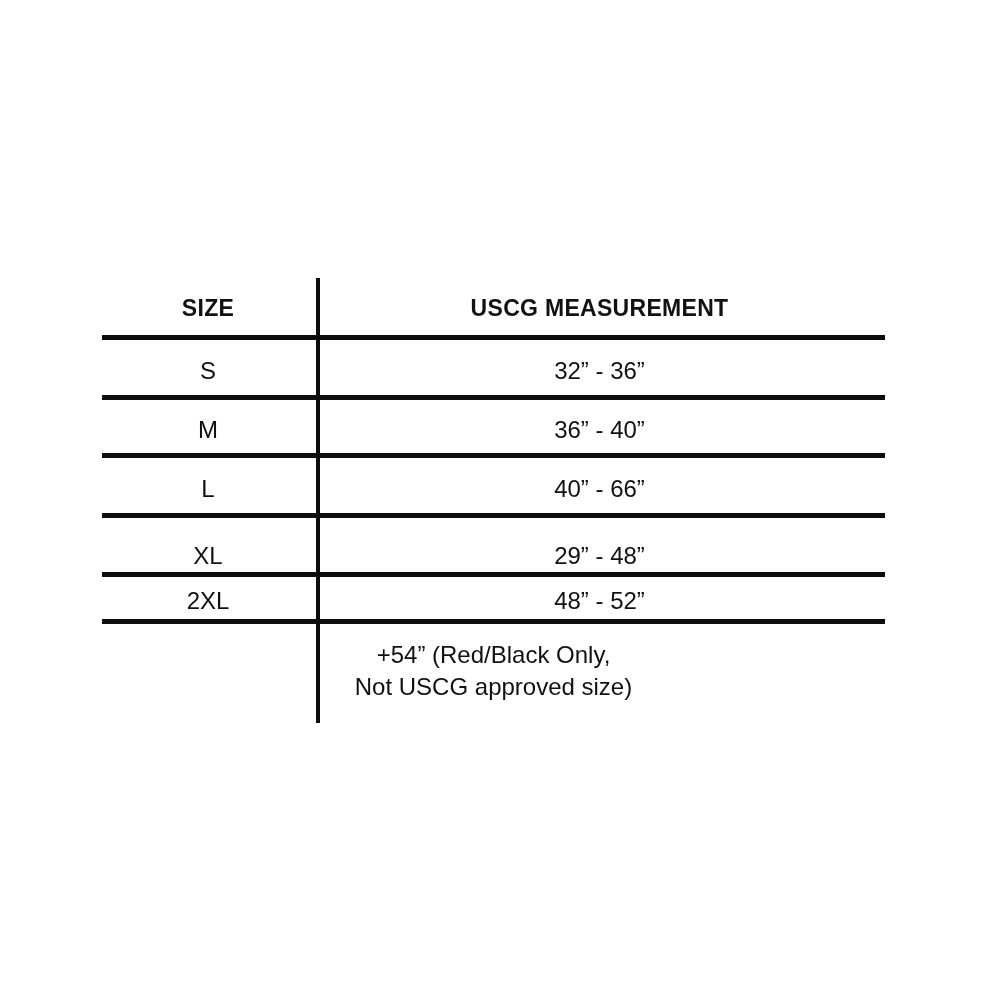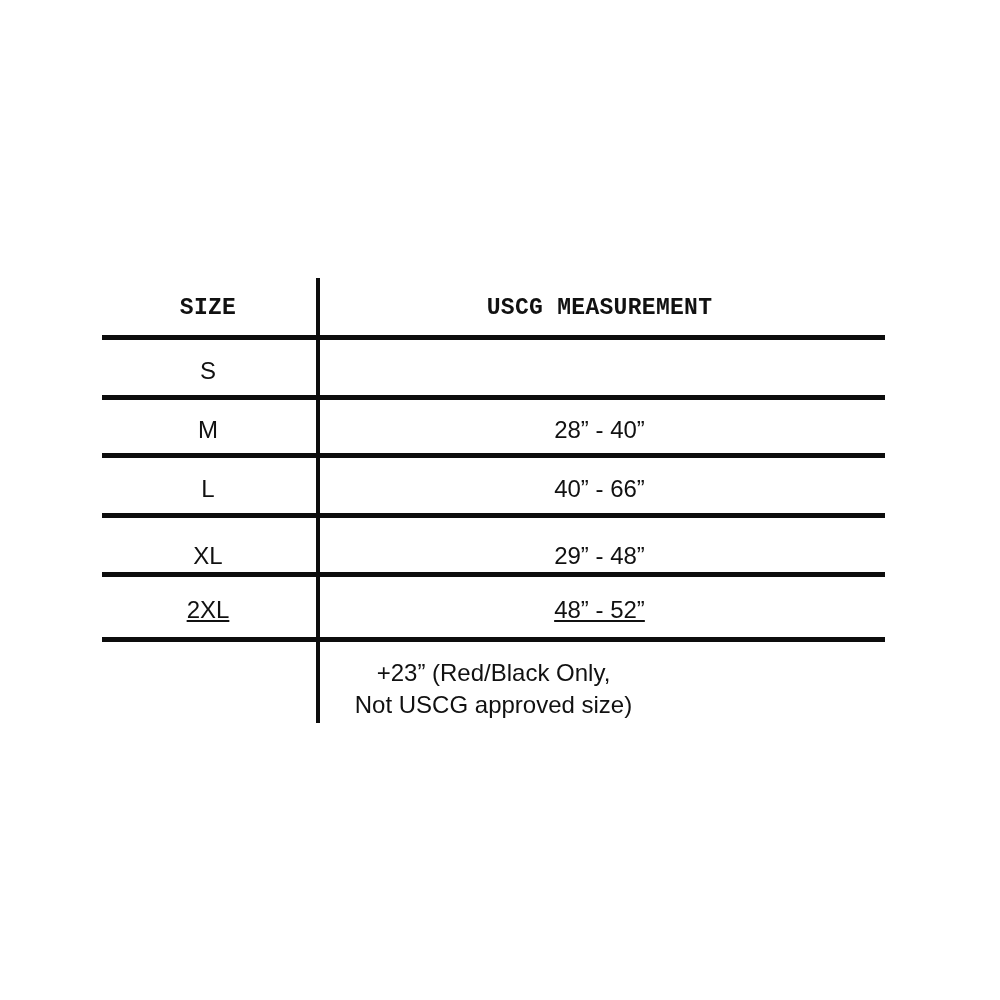--- a/index.html
+++ b/index.html
@@ -30,72 +30,72 @@
     display: flex;
     align-items: center;
     border-bottom: 5px solid var(--line, #0d0d0d);
   }
   
   .row:nth-child(2) { height: 62px; }              
   .row:nth-child(3) { height: 60px; }              
   .row:nth-child(4) { height: 58px; }              
   .row:nth-child(5) { height: 60px; }              
   .row:nth-child(6) { height: 59px; align-items: flex-end; }              
-  .row:nth-child(7) { height: 65px; text-decoration: underline; }              
+  .row:nth-child(7) { height: 47px; }              
   .row:nth-child(8) { height: 88px; border-bottom: none; } 
   .cell {
     text-align: center;
     font-size: 24px;
     line-height: 32px;
     padding-top: 6px;
   }
   .cell.size  { width: 212px; }
   .cell.chest { flex: 1; white-space: pre-line; }
   .row.header .cell {
     font-weight: 700;
     font-size: 23px;
     letter-spacing: 0.3px;
     padding-top: 2px;
-    font-family: Liberation Mono, monospace;
   }
 </style>
 </head>
 <body>
 
 <div class="page">
   <div class="size-chart">
     <div class="vline"></div>
 
     <div class="row header">
       <div class="cell size">SIZE</div>
       <div class="cell chest">USCG MEASUREMENT</div>
     </div>
 
     <div class="row">
       <div class="cell size">S</div>
+      <div class="cell chest">32” - 36”</div>
     </div>
 
     <div class="row">
       <div class="cell size">M</div>
-      <div class="cell chest">28” - 40”</div>
+      <div class="cell chest">36” - 40”</div>
     </div>
 
     <div class="row">
       <div class="cell size">L</div>
       <div class="cell chest">40” - 66”</div>
     </div>
 
     <div class="row">
       <div class="cell size">XL</div>
       <div class="cell chest">29” - 48”</div>
     </div>
 
     <div class="row">
       <div class="cell size">2XL</div>
       <div class="cell chest">48” - 52”</div>
     </div>
 
     <div class="row">
-      <div class="cell chest">+23” (Red/Black Only,
+      <div class="cell chest">+54” (Red/Black Only,
 Not USCG approved size)</div>
     </div>
   </div>
 </div>
 
 </body></html>

